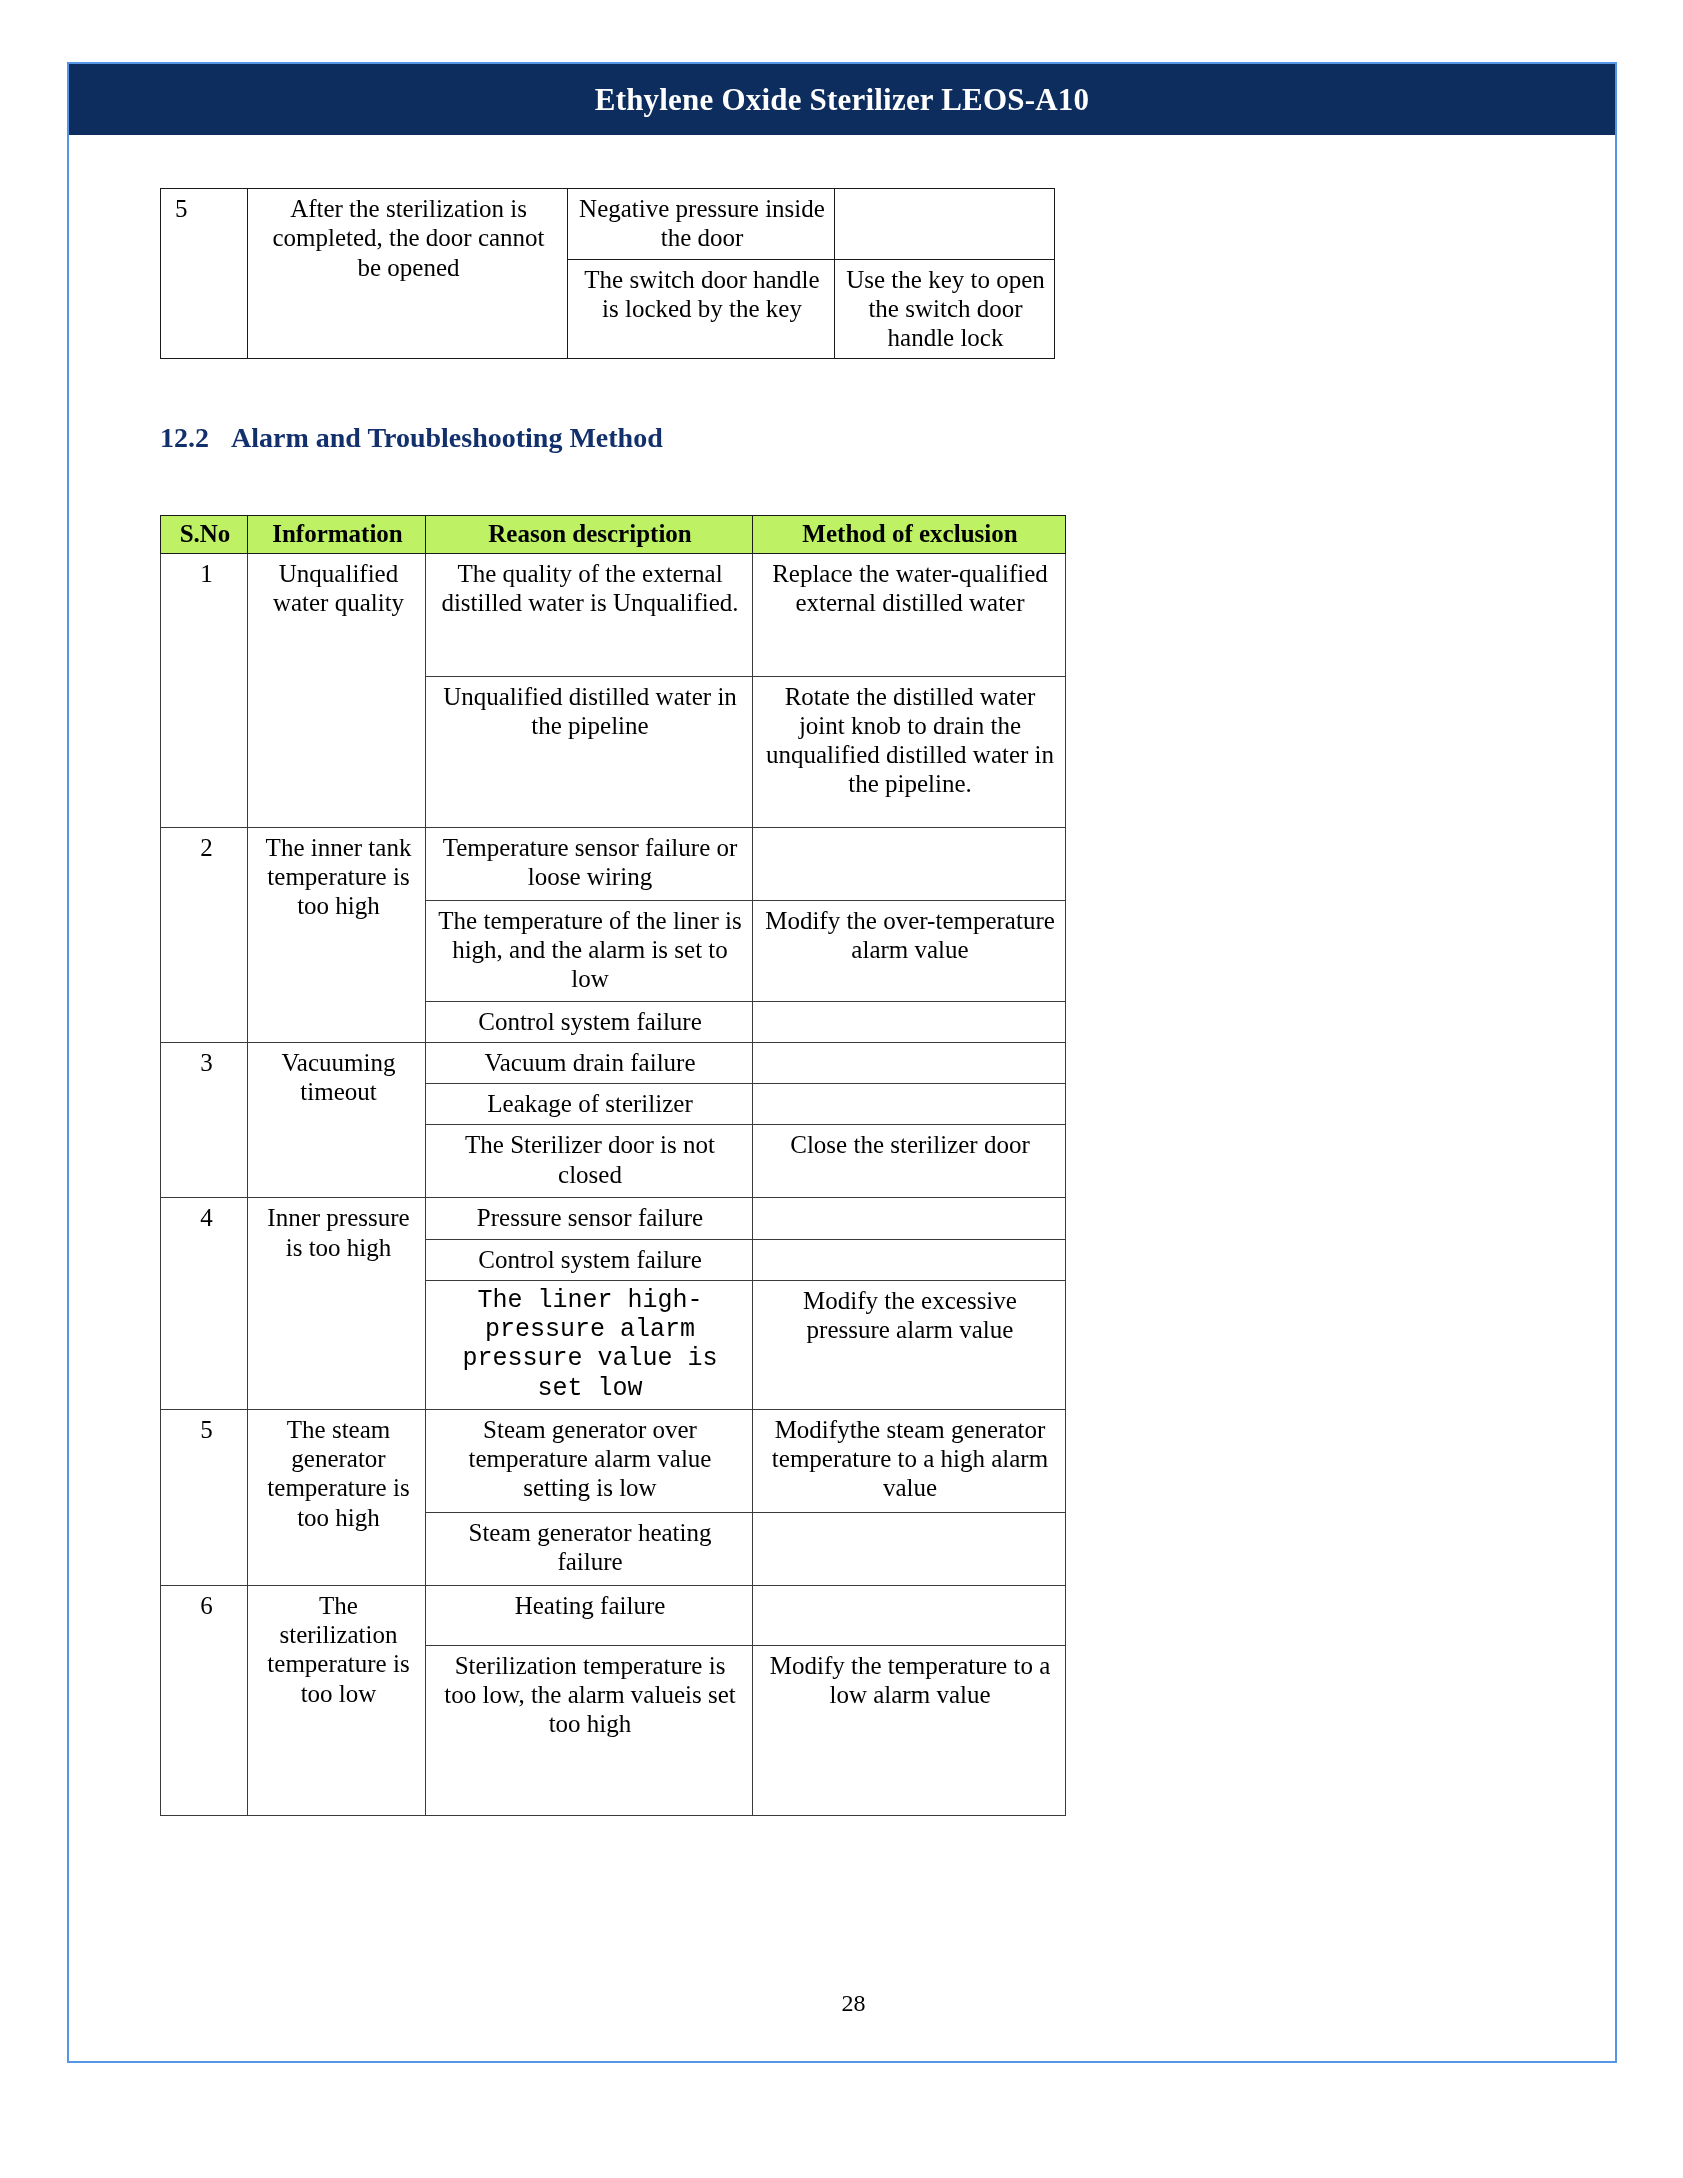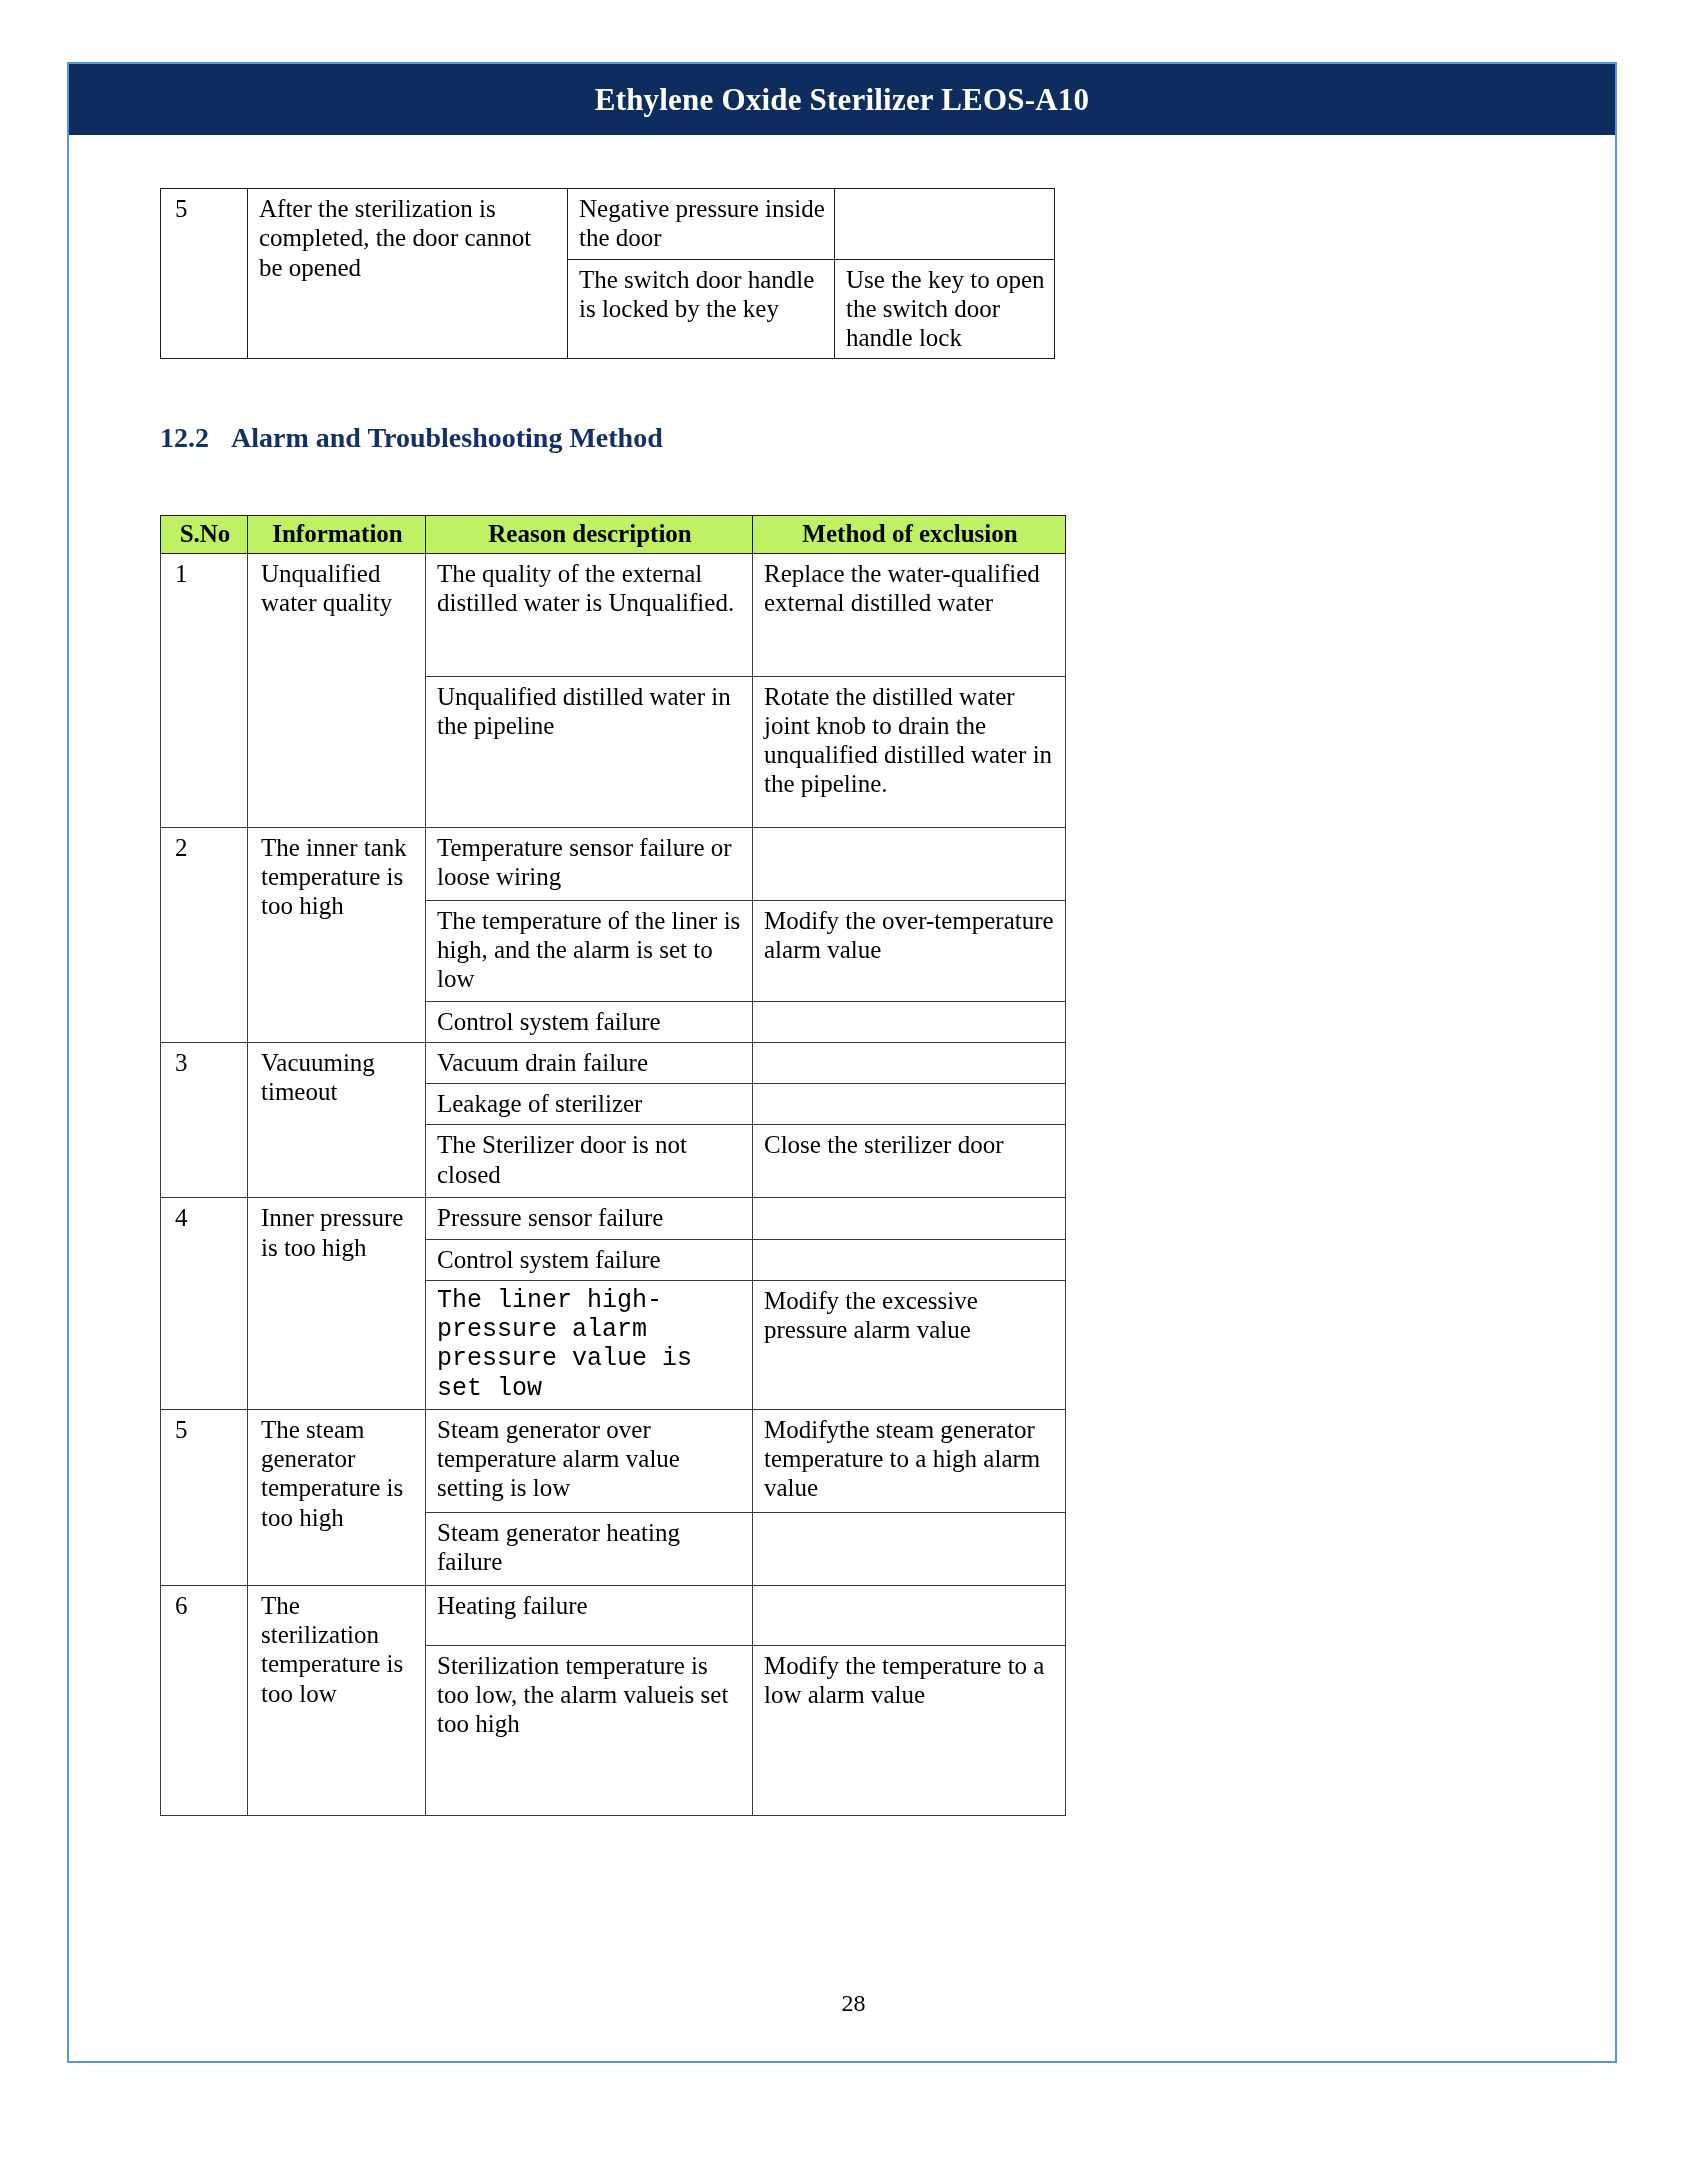--- a/index.html
+++ b/index.html
@@ -61,21 +61,21 @@
     border-collapse: collapse;
     table-layout: fixed;
     width: 1301px;
     font-size: 25px;
     line-height: 1.17;
   }
   table.doc-table td, table.doc-table th {
     border: 1.5px solid #1a1a1a;
     padding: 5px 9px 6px 11px;
     vertical-align: top;
-    text-align: left;
+    text-align: center;
     font-weight: normal;
     font-size: 25px;
     word-wrap: break-word;
   }
 
   
   #table-issues col.c0 { width: 87px; }
   #table-issues col.c1 { width: 320px; }
   #table-issues col.c2 { width: 267px; }
   #table-issues col.c3 { width: 220px; }

